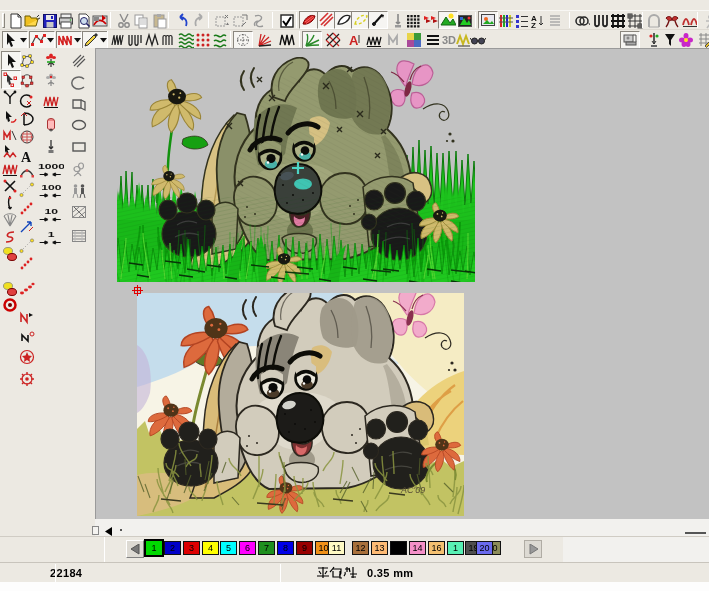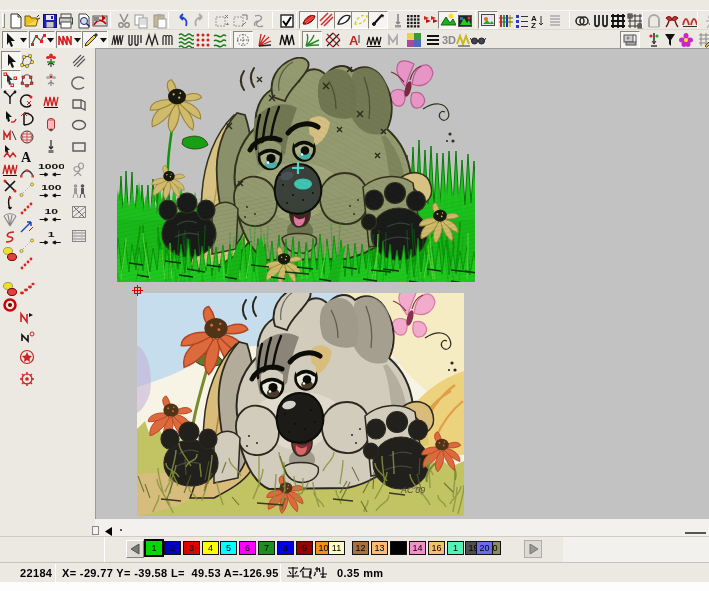--- a/index.html
+++ b/index.html
@@ -13,21 +13,21 @@
 .grip{position:absolute;top:2px;width:3px;height:15px;border:1px solid;border-color:#fff #8a867e #8a867e #fff;}
 .btn{position:absolute;border:1px solid;border-color:#8a867e #fff #fff #8a867e;background:#f6f5f2;}
 #lbar{position:absolute;left:0;top:48px;width:95px;height:488px;background:#ece9e2;}
 #canvas{position:absolute;left:95px;top:48px;width:614px;height:471px;background:#c2c2c2;border-top:1px solid #9a9a9a;border-left:1px solid #9a9a9a;}
 #sband{position:absolute;left:95px;top:519px;width:614px;height:17px;background:#f2f1ee;}
 #cbar{position:absolute;left:0;top:536px;width:709px;height:26px;background:#ece9e2;border-top:1px solid #d0ccc4;}
 #cbarend{position:absolute;left:563px;top:537px;width:146px;height:25px;background:#f2f1ee;}
 .sw{position:absolute;top:4px;width:17px;height:14px;border:1px solid #111;font-size:9px;color:#000;text-align:center;line-height:12px;}
 #sbar{position:absolute;left:0;top:562px;width:709px;height:20px;background:#ece9e2;border-top:1px solid #c8c4bc;font-weight:bold;font-size:11px;color:#000;}
 #sbot{position:absolute;left:0;top:582px;width:709px;height:9px;background:#fdfdfd;}
-.st{position:absolute;top:4px;white-space:pre;letter-spacing:0.35px;}
+.st{position:absolute;top:4px;white-space:pre;letter-spacing:0.35px;margin-left:30px;}
 </style>
 </head>
 <body>
 <div id="tb1">
     <div class="grip" style="left:2px"></div>
     <svg class="i" style="left:8px;top:2px" viewBox="0 0 16 16">
       <path d="M3,1 h7 l3,3 v11 h-10 Z" fill="#fff" stroke="#333" stroke-width="1"></path>
       <path d="M10,1 v3 h3" fill="none" stroke="#333"></path>
     </svg>
     <svg class="i" style="left:24px;top:2px" viewBox="0 0 16 16">
@@ -899,21 +899,20 @@
   <div class="abs" style="left:524px;top:3px;width:18px;height:18px;border:1px solid #b0aca4;background:#dddad3">
     <svg class="abs" style="left:3px;top:3px" width="11" height="11">
         <path d="M2 0 L10 5 L2 10 Z" fill="#999" stroke="#777"></path>
       </svg>
   </div>
 </div>
 <div id="cbarend"></div>
 <div id="sbar">
   <div class="st" style="left:20px">22184</div>
   <div class="abs" style="left:55px;top:1px;width:1px;height:18px;background:#b8b4ac;border-right:1px solid #fff"></div>
-  <div class="st" style="left:62px">X= -29.77 Y= -39.58 L=  49.53 A=-126.95</div>
   <div class="abs" style="left:280px;top:1px;width:1px;height:18px;background:#b8b4ac;border-right:1px solid #fff"></div>
   <div class="st" style="left:287px;top:3px"><svg width="40" height="13" viewBox="0 0 40 13">
 <g stroke="#000" stroke-width="1.2" fill="none">
 <path d="M1 2 H11 M2 5 L4 8 M10 5 L8 8 M6 1 V12 M0 10 H12"></path>
 <path d="M17 1 C15 4 14 5 13 6 M16 3 H24 C24 8 24 9 22 9 M16 5 V11 H23 M23 5 V12 H25"></path>
 <path d="M30 1 V6 M28 3 H33 M28 6 C29 8 28 9 27 10 M33 6 L32 2 M36 1 V12 M33 8 H40 M34 11 H39"></path>
 </g>
       </svg></div>
   <div class="st" style="left:337px">0.35 mm</div>
 </div>

